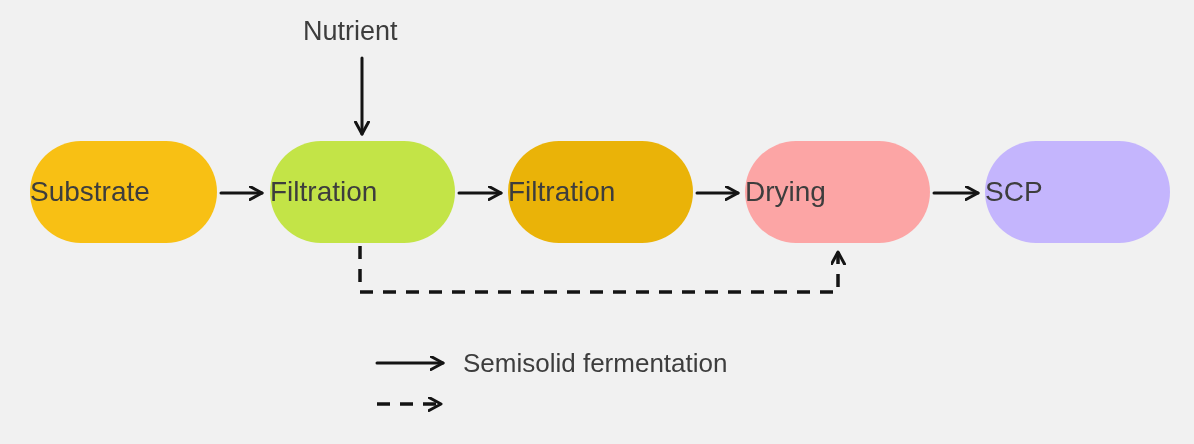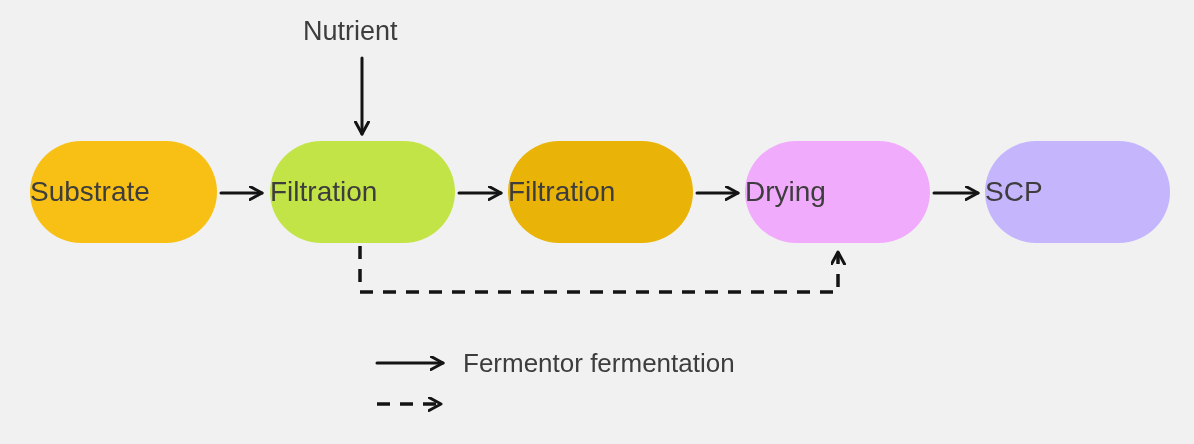--- a/index.html
+++ b/index.html
@@ -109,33 +109,33 @@
 
   <div class="pill n1" style="background: rgb(248, 192, 20);">
     <span>Substrate</span>
   </div>
   <div class="pill n2" style="background: rgb(195, 228, 71);">
     <span>Filtration</span>
   </div>
   <div class="pill n3" style="background: #eab308;">
     <span>Filtration</span>
   </div>
-  <div class="pill n4" style="background: #f0abfc;">
+  <div class="pill n4" style="background: #fca5a5;">
     <span>Drying</span>
   </div>
   <div class="pill n5" style="background: #c4b5fd;">
     <span>SCP</span>
   </div>
 
   <div class="legend">
     <div class="legend-row">
       <svg width="80" height="22" viewBox="0 0 80 22">
         <line class="solid-line" x1="2" y1="11" x2="68" y2="11" marker-end="url(#ah)"></line>
       </svg>
-      <span>Fermentor fermentation</span>
+      <span>Semisolid fermentation</span>
     </div>
     <div class="legend-row">
       <svg width="80" height="22" viewBox="0 0 80 22">
         <line class="dashed-line" x1="2" y1="11" x2="66" y2="11" stroke-dasharray="13 11" marker-end="url(#ah)"></line>
       </svg>
     </div>
   </div>
 
 </div>
 

